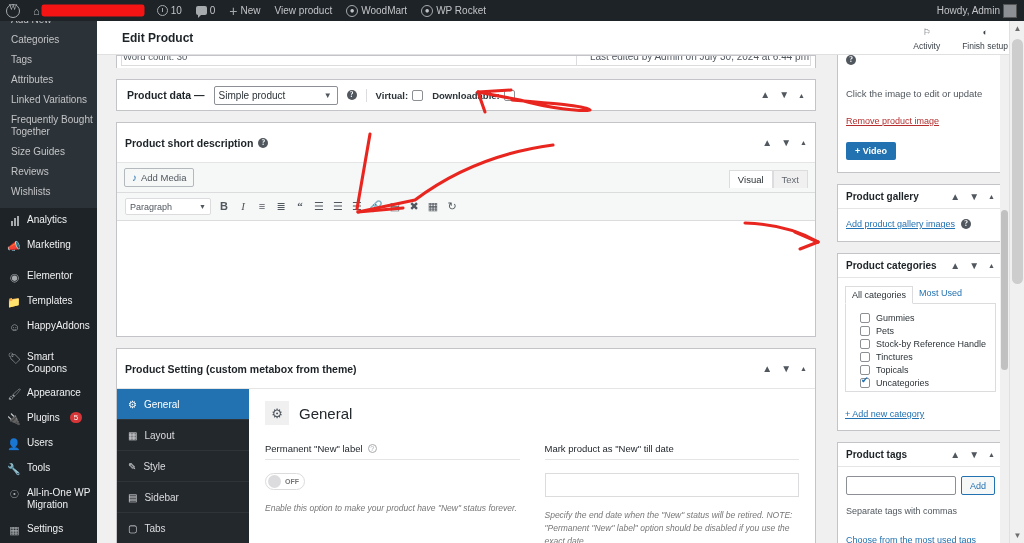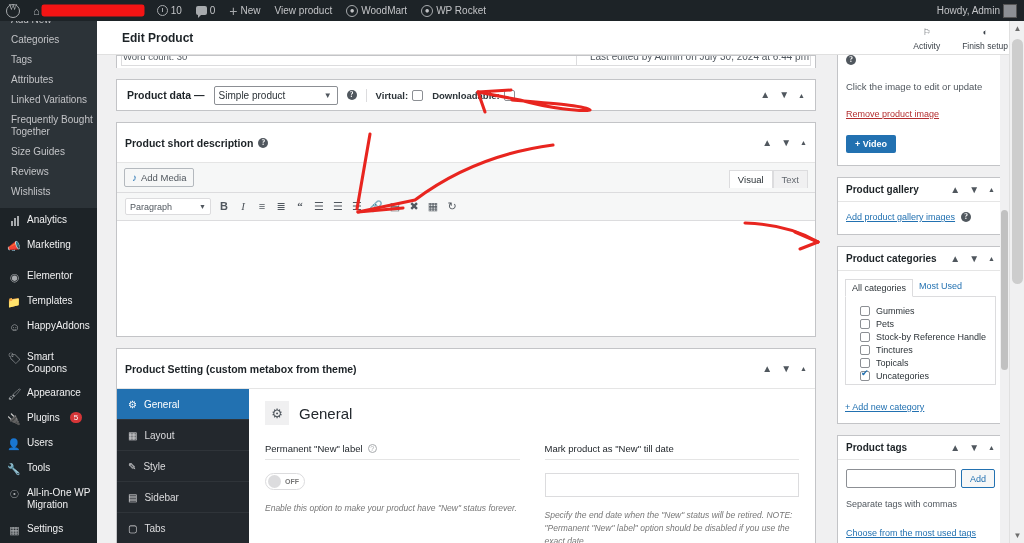--- a/index.html
+++ b/index.html
@@ -533,21 +533,21 @@
           </div>
         </div>
       </div>
     </div>
 
     <div class="col-side">
 
       <div class="side-box" style="margin-top:-12px;">
         <div class="side-body" style="padding-top:4px">
           <span class="help-ico">?</span>
-          <div class="side-txt" style="margin-top:15px">Click the image to edit or update</div>
+          <div class="side-txt" style="margin-top:22px">Click the image to edit or update</div>
           <div style="margin-top:11px"><span class="link-red">Remove product image</span></div>
           <div style="margin-top:12px;margin-bottom:4px"><span class="btn-blue">+ Video</span></div>
         </div>
       </div>
 
       <div class="side-box">
         <div class="side-head">
           <span class="side-title">Product gallery</span>
           <span class="pb-handles">
             <span class="chev">▲</span>

